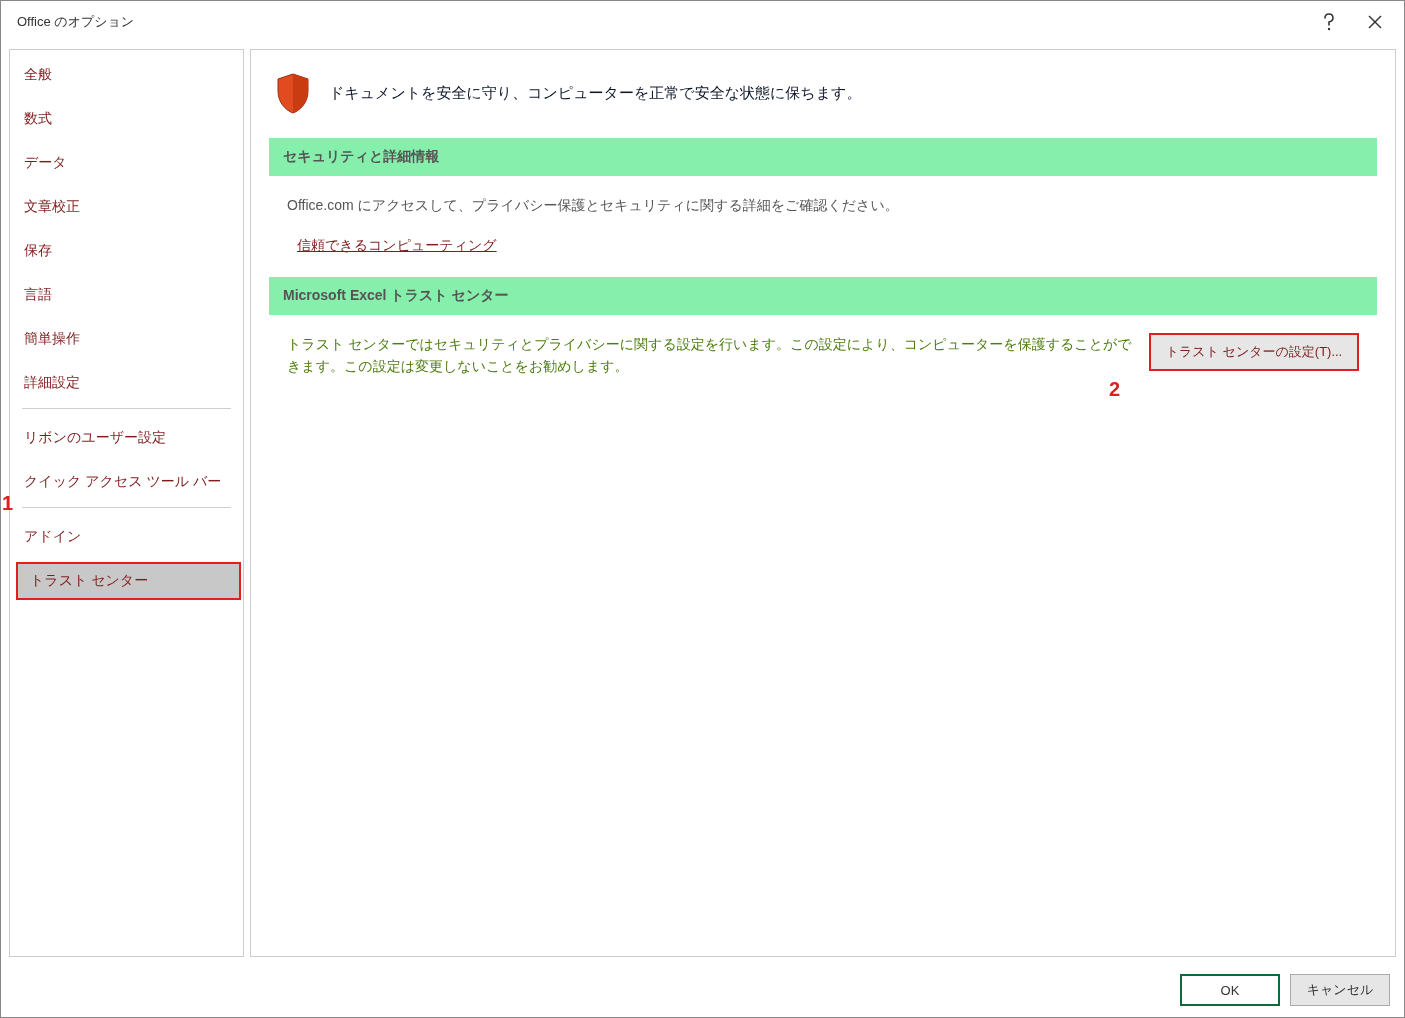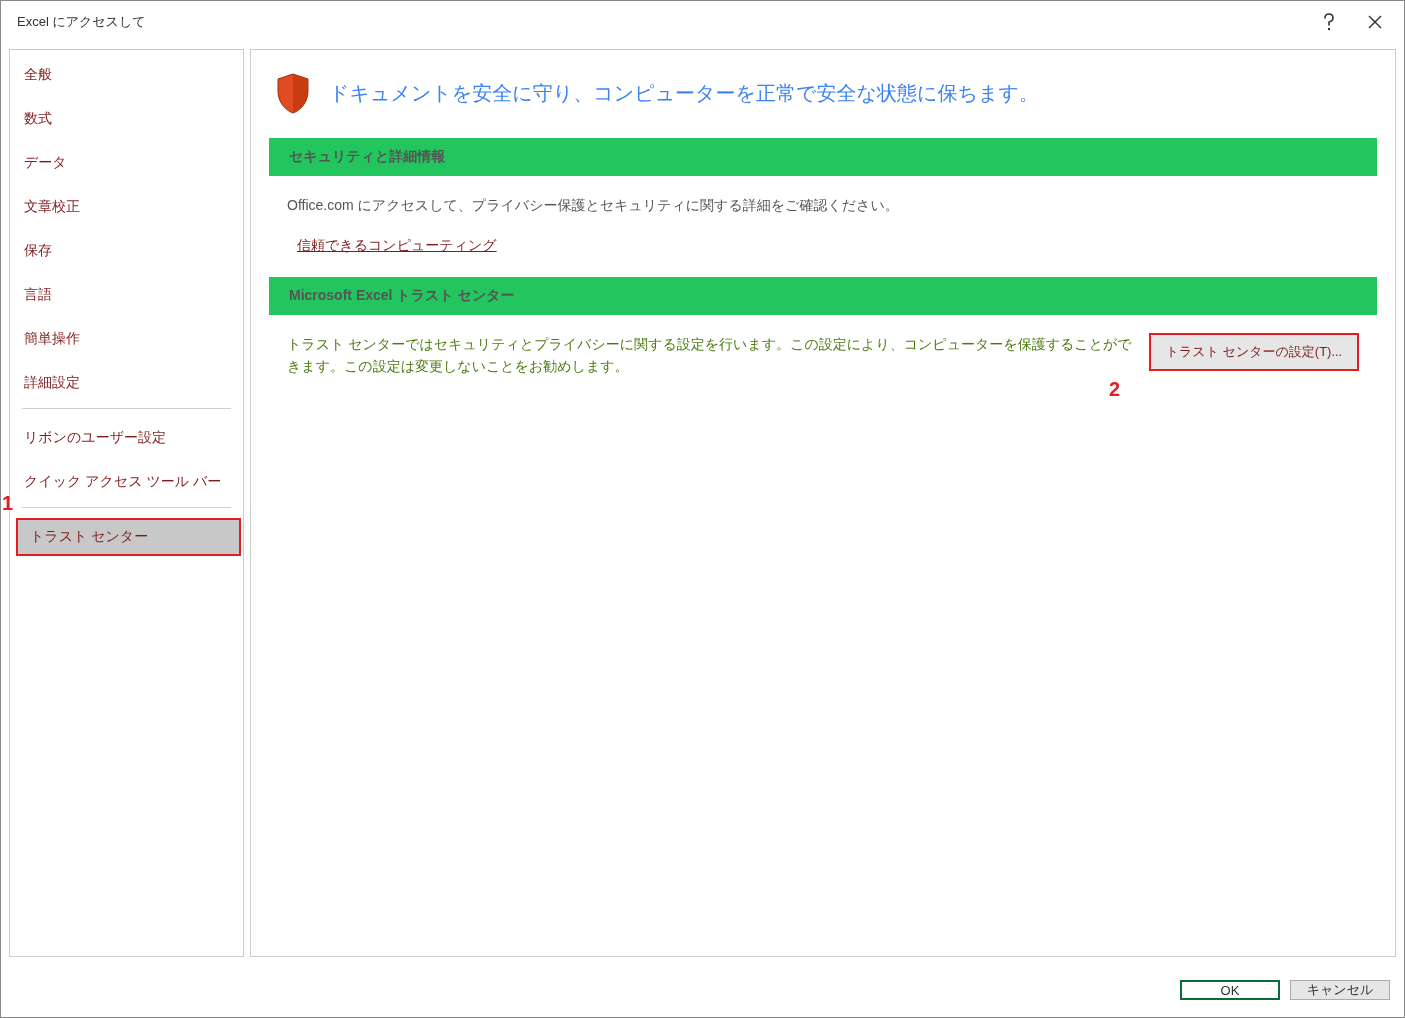--- a/index.html
+++ b/index.html
@@ -103,26 +103,26 @@
       overflow: auto;
       position: relative;
     }
     .hero {
       display: flex;
       align-items: center;
       gap: 18px;
       padding: 4px 0 24px 6px;
     }
     .hero-text {
-      font-size: 20px;
-      color: #3b82f6;
+      font-size: 15px;
+      color: #0f172a;
     }
     .section-header {
-      background: #22c55e;
-      padding: 10px 20px;
+      background: #86efac;
+      padding: 10px 14px;
       font-size: 14px;
       color: #555;
       font-weight: bold;
       margin-bottom: 14px;
     }
     .section-body {
       padding: 4px 18px 20px 18px;
       font-size: 14px;
       color: #555;
       line-height: 1.6;
@@ -159,39 +159,39 @@
       height: 54px;
       display: flex;
       justify-content: flex-end;
       align-items: center;
       gap: 10px;
       padding-right: 14px;
       border-top: none;
     }
     .btn {
       min-width: 100px;
-      height: 20px;
+      height: 32px;
       border: 1px solid #aaa;
       background: #e6e6e6;
       font-size: 13px;
       cursor: pointer;
       color: #333;
     }
     .btn.primary {
       border: 2px solid #0b6b3a;
       background: #fff;
     }
     .shield-icon svg { display: block; }
   </style>
 </head>
 <body>
 
 <div class="dialog">
   <div class="titlebar">
-    <div class="titlebar-title">Excel にアクセスして</div>
+    <div class="titlebar-title">Office のオプション</div>
     <div class="titlebar-btn">
       <span>
         <svg width="14" height="18" viewBox="0 0 14 18">
           <path d="M3 5 Q3 1 7 1 Q11 1 11 5 Q11 8 7 9 L7 12" stroke="#333" stroke-width="1.6" fill="none" stroke-linecap="round"></path>
           <circle cx="7" cy="16" r="1.2" fill="#333"></circle>
         </svg>
       </span>
     </div>
     <div class="titlebar-btn">
       <span>
@@ -210,20 +210,21 @@
       <div class="sidebar-item"><span>データ</span></div>
       <div class="sidebar-item"><span>文章校正</span></div>
       <div class="sidebar-item"><span>保存</span></div>
       <div class="sidebar-item"><span>言語</span></div>
       <div class="sidebar-item"><span>簡単操作</span></div>
       <div class="sidebar-item"><span>詳細設定</span></div>
       <div class="sidebar-sep"></div>
       <div class="sidebar-item"><span>リボンのユーザー設定</span></div>
       <div class="sidebar-item"><span>クイック アクセス ツール バー</span></div>
       <div class="sidebar-sep"></div>
+      <div class="sidebar-item"><span>アドイン</span></div>
       <div class="sidebar-item selected"><span>トラスト センター</span></div>
     </div>
 
     <div class="content">
       <div class="hero">
         <span class="shield-icon">
           <svg width="36" height="42" viewBox="0 0 36 42">
             <path d="M18 2 L33 7 V19 C33 30 26 38 18 41 C10 38 3 30 3 19 V7 Z" fill="#e14b1f" stroke="#9a2e0f" stroke-width="1"></path>
             <path d="M18 2 L33 7 V19 C33 30 26 38 18 41 Z" fill="#c93b10"></path>
           </svg>

